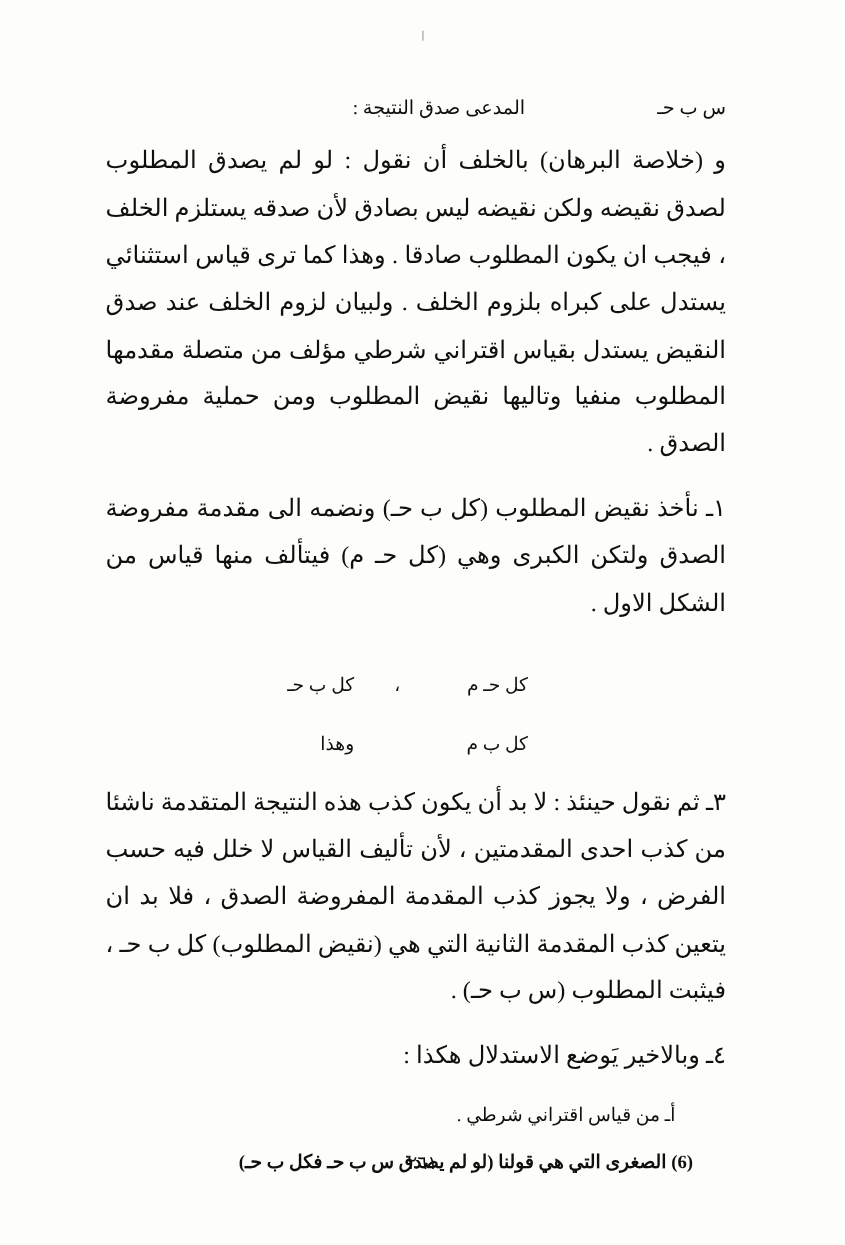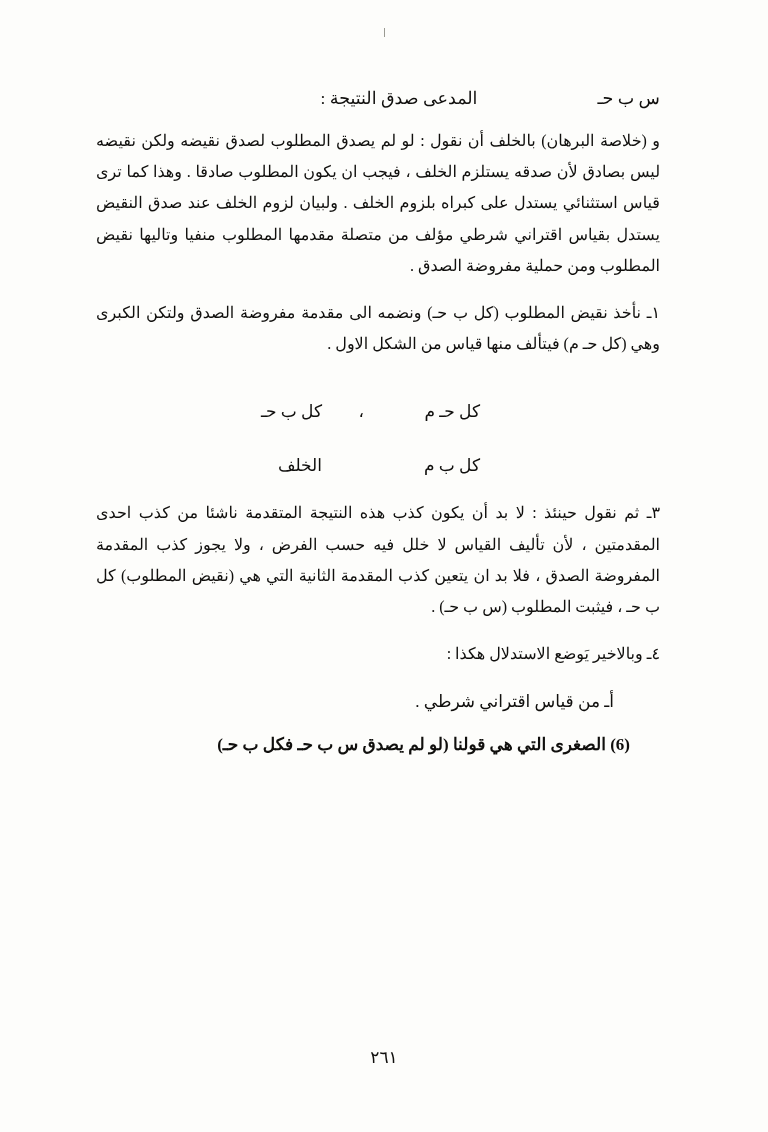--- a/index.html
+++ b/index.html
@@ -45,21 +45,21 @@
   }
   .line-head .claim {
     white-space: nowrap;
   }
   .line-head .symbols {
     white-space: nowrap;
     letter-spacing: 2px;
   }
   p {
     margin: 0 0 13px 0;
-    font-size: 16px;
+    font-size: 22px;
     line-height: 1.95;
   }
   .blk {
     margin-bottom: 16px;
   }
   .center-rows {
     margin: 4px 0 14px 0;
     padding-right: 40px;
   }
   .srow {
@@ -126,21 +126,21 @@
 
     <div class="center-rows">
       <div class="srow">
         <span class="cell">كل حـ م</span>
         <span class="sep">،</span>
         <span class="cell">كل ب حـ</span>
       </div>
       <div class="srow">
         <span class="cell">كل ب م</span>
         <span class="sep"></span>
-        <span class="cell">الخلف</span>
+        <span class="cell">وهذا</span>
       </div>
     </div>
 
 
     <p class="blk">٣ـ ثم نقول حينئذ : لا بد أن يكون كذب هذه النتيجة المتقدمة ناشئا من كذب احدى المقدمتين ، لأن تأليف القياس لا خلل فيه حسب الفرض ، ولا يجوز كذب المقدمة المفروضة الصدق ، فلا بد ان يتعين كذب المقدمة الثانية التي هي (نقيض المطلوب) كل ب حـ ، فيثبت المطلوب (س ب حـ) .</p>
 
     <p class="blk">٤ـ وبالاخير يَوضع الاستدلال هكذا :</p>
 
     <p class="sub">أـ من قياس اقتراني شرطي .</p>
 

